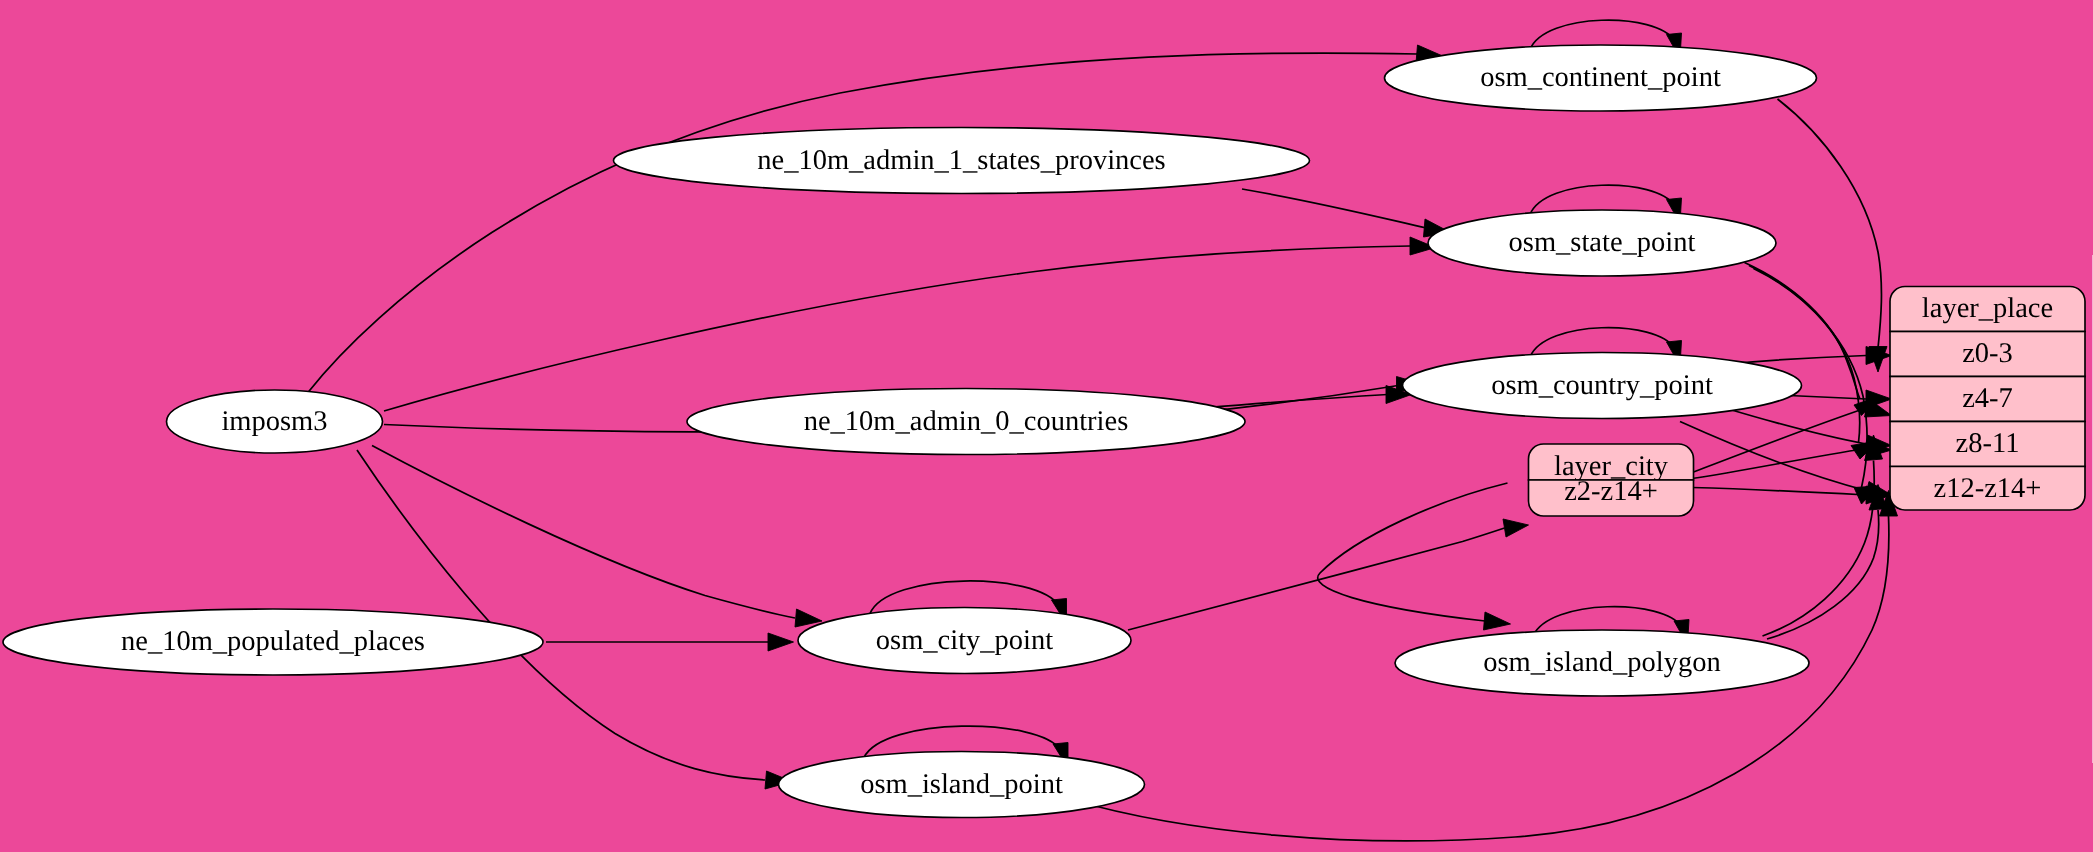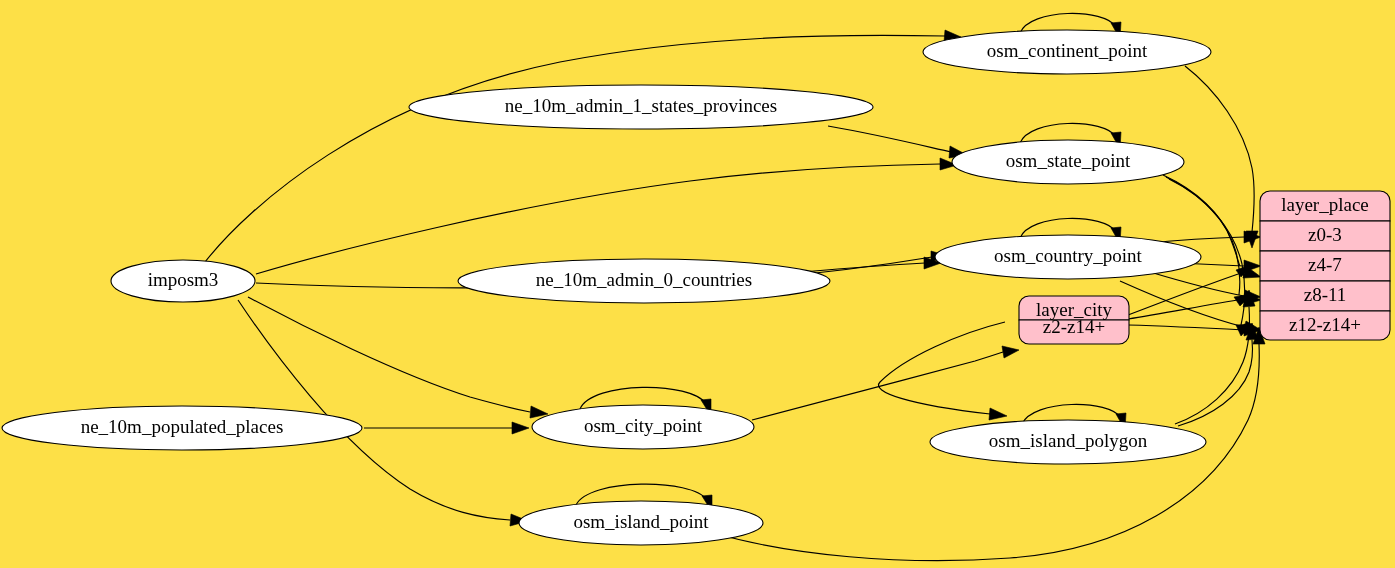--- a/index.html
+++ b/index.html
@@ -4,21 +4,21 @@
 <style>
   html, body {
     margin: 0;
     padding: 0;
     background: #ffffff;
   }
   #diagram-root {
     position: relative;
     width: 1395px;
     height: 568px;
-    background: #fde047;
+    background: #ec4899;
     font-family: "Liberation Serif", "DejaVu Serif", serif;
     overflow: hidden;
   }
   svg.graph {
     display: block;
     width: 1395px;
     height: 568px;
   }
   .node-ellipse {
     fill: #ffffff;

